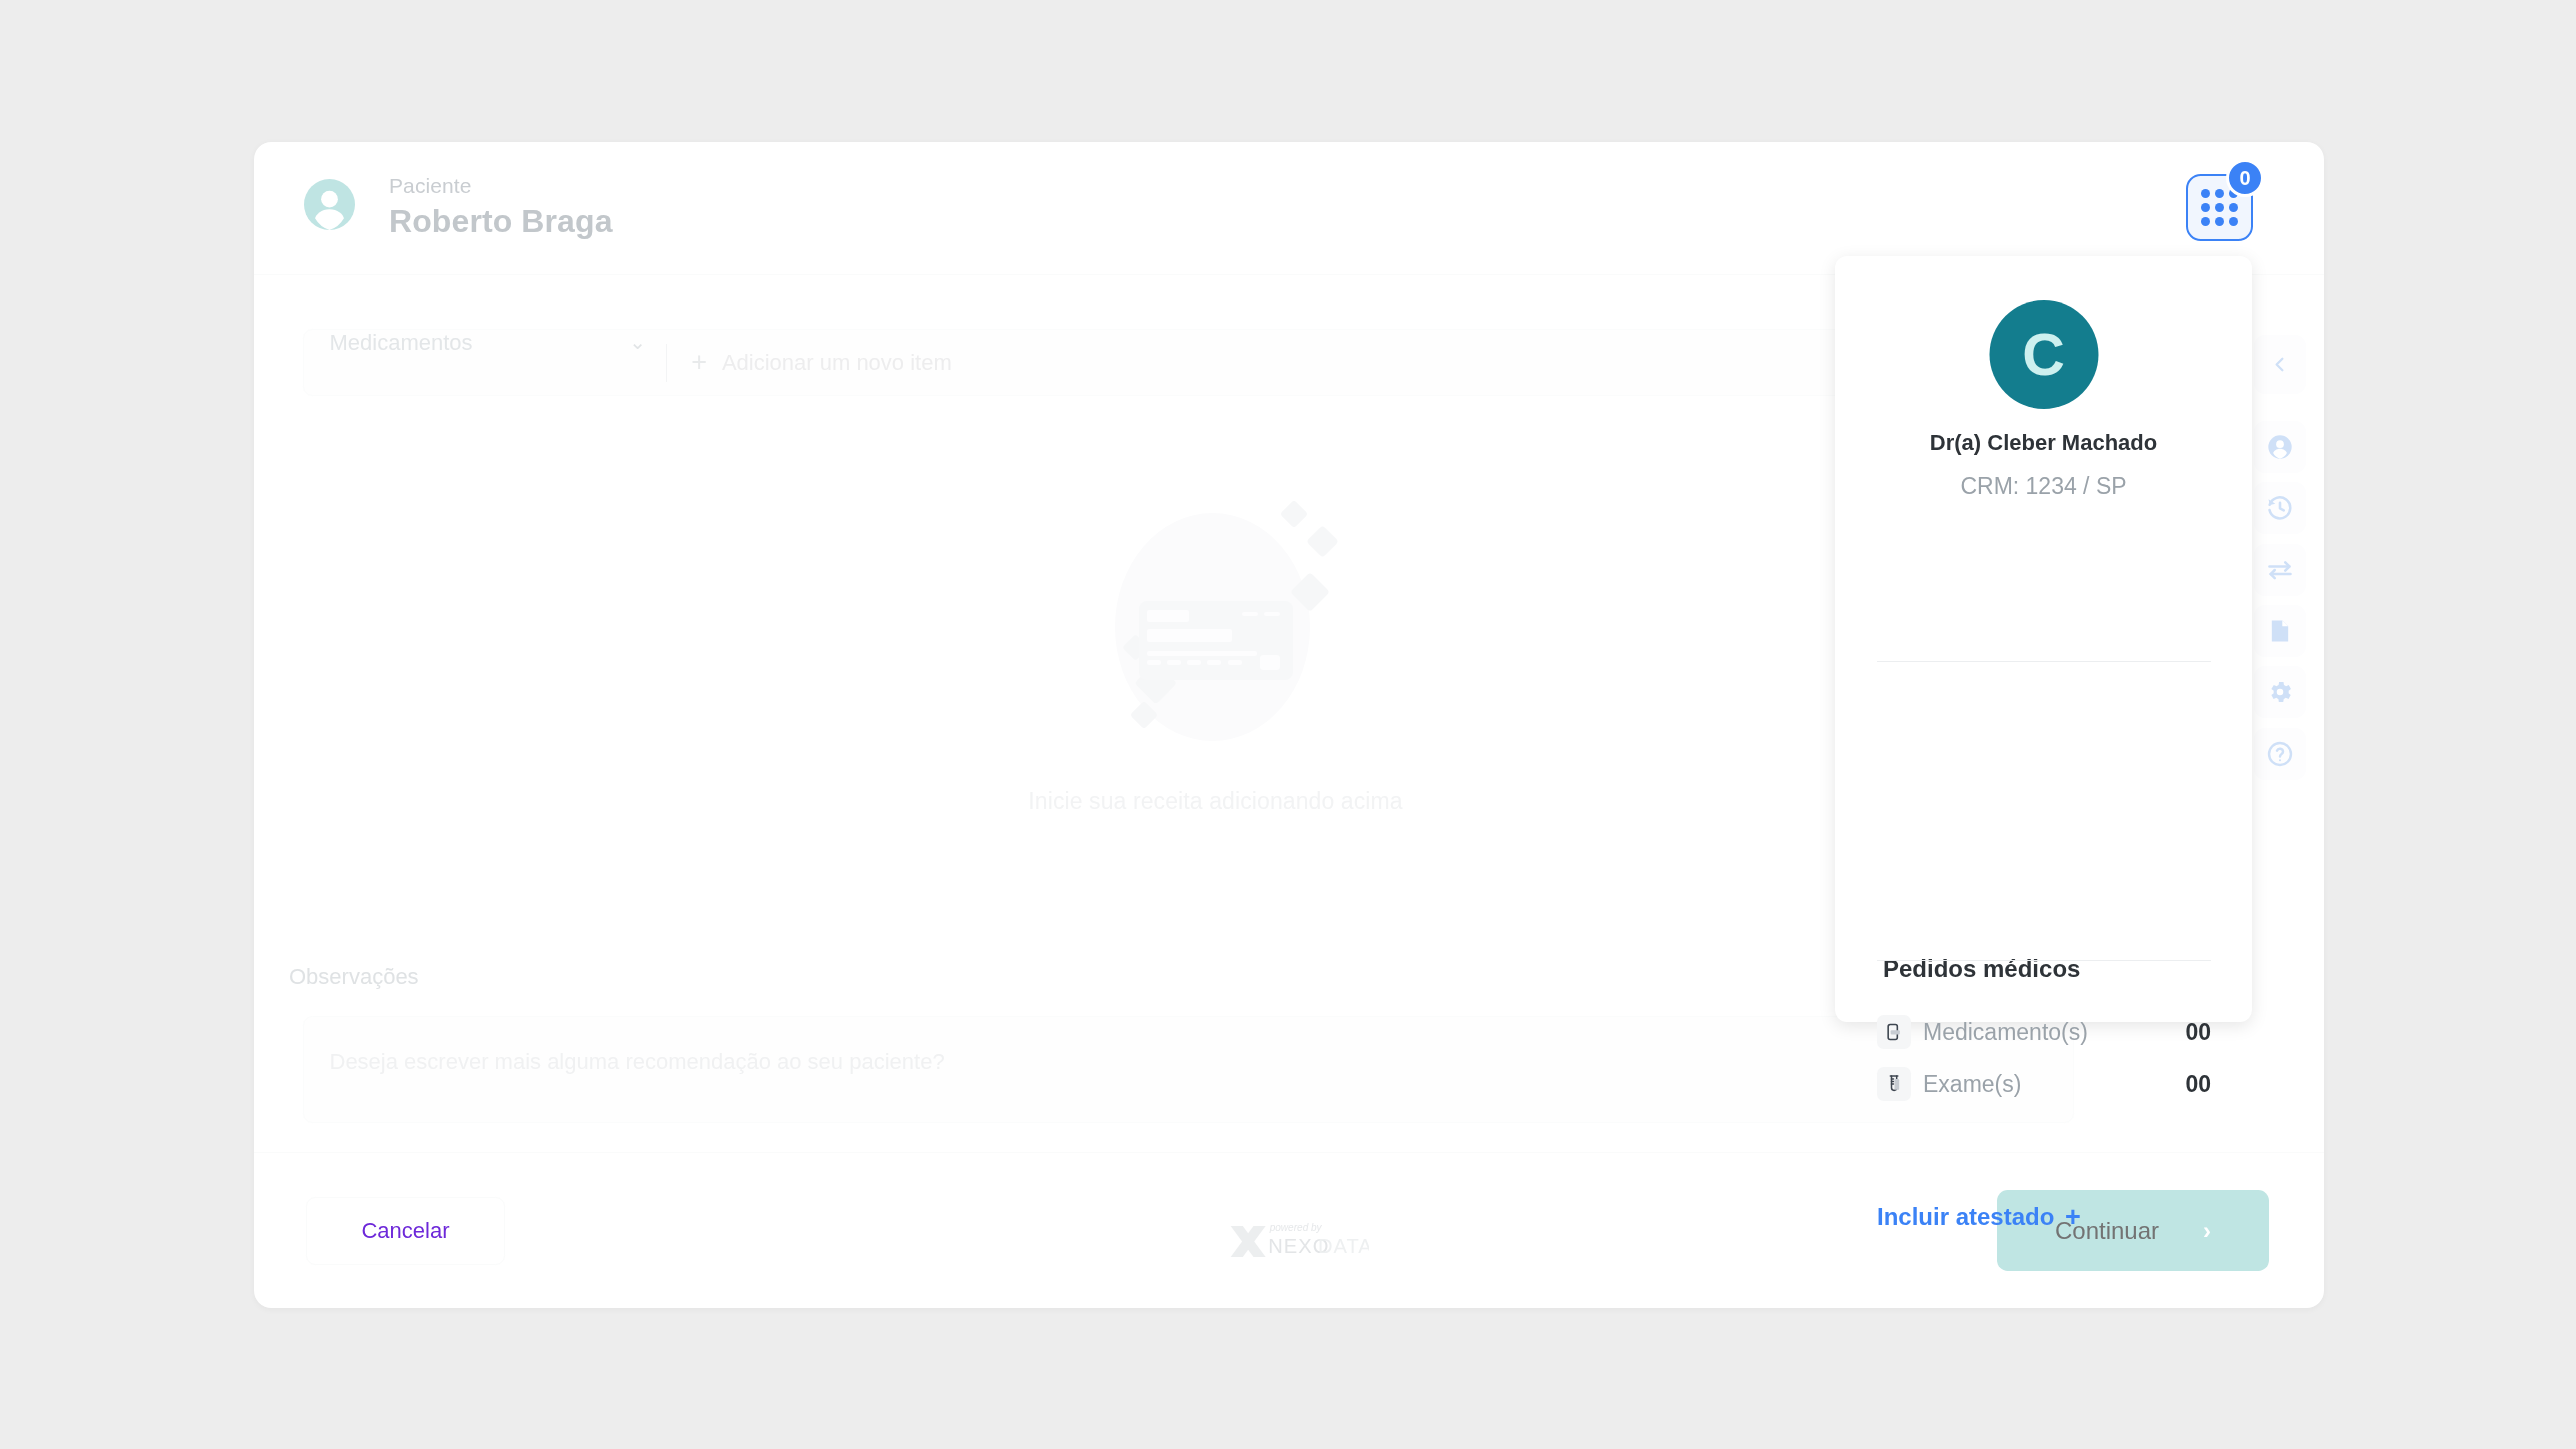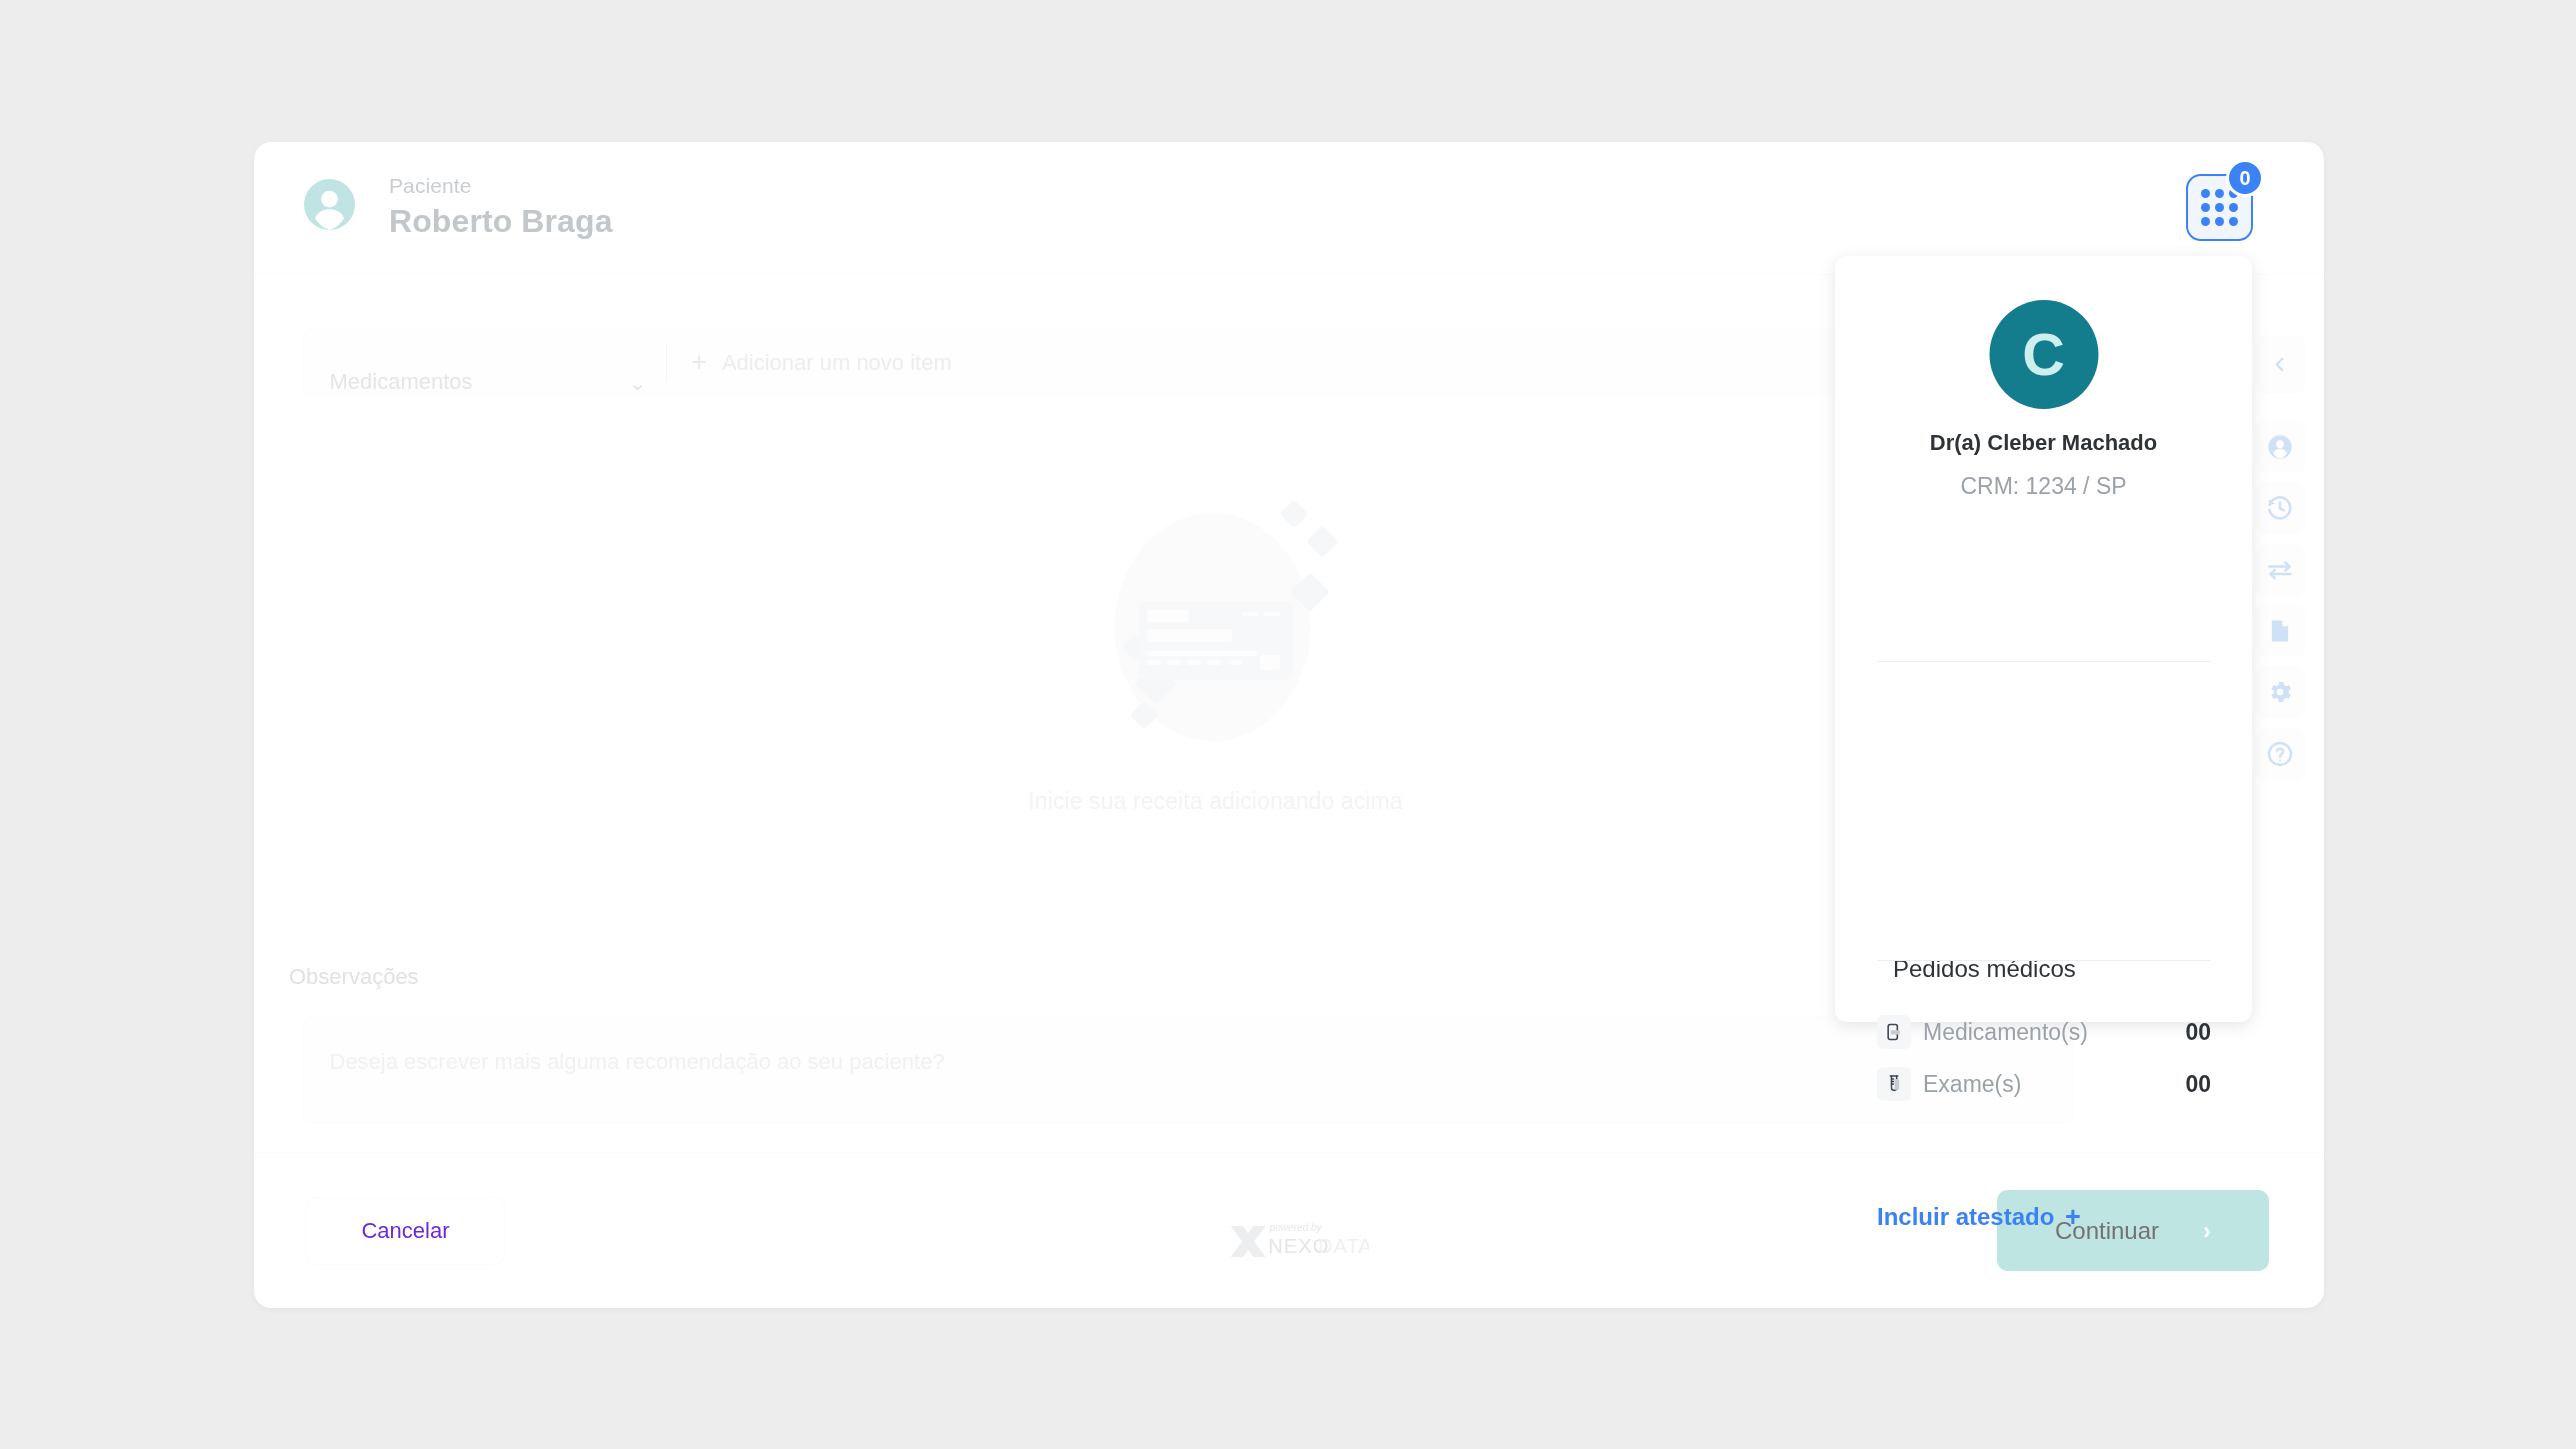--- a/index.html
+++ b/index.html
@@ -72,21 +72,21 @@
   
   .selector-row {
     position: absolute; left: 303px; top: 329px;
     width: 1825px; height: 67px;
     border: 1.3px solid #fbfcfc;
     border-radius: 9.4px;
     display: flex; align-items: center;
     background: #fefefe;
   }
   .sel-type {
-    display: flex; align-items: flex-end;
+    display: flex; align-items: flex-start;
     width: 362px; padding-left: 25.5px;
     font-size: 22px; color: #e3e6e8;
     cursor: pointer; height: 100%;
   }
   .sel-type .chev { margin-left: auto; margin-right: 20px; font-size: 20px; color: #e1e4e6; }
   .sel-divider { width: 1.3px; height: 38px; background: #f3f4f5; }
   .sel-add {
     display: flex; align-items: center; gap: 14.8px;
     padding-left: 24px; font-size: 22px; color: #ededee;
     cursor: pointer; height: 100%;
@@ -221,22 +221,22 @@
     font-size: 28px; font-weight: bold; color: #0f7d88;
     letter-spacing: 0.7px; line-height: 1.15; margin-top: 1.3px;
   }
   .pop-rule {
     position: absolute; left: 42px; width: 334px; height: 1.3px;
     background: #eceef0;
   }
   .pop-rule.top { top: 405px; }
   .pop-rule.bottom { top: 704px; }
   .pop-section-title {
-    position: absolute; left: 58px; top: 699px;
-    font-size: 24px; font-weight: normal; color: #2e3338;
+    position: absolute; left: 48px; top: 699px;
+    font-size: 24px; font-weight: bold; color: #2e3338;
   }
   .order-list { position: absolute; left: 42px; top: 750px; width: 334px; }
   .order-row {
     display: flex; align-items: center; height: 52px;
   }
   .order-ico {
     width: 34px; height: 34px; border-radius: 6.7px;
     background: #f5f6f7;
     display: flex; align-items: center; justify-content: center;
     margin-right: 12px; flex: 0 0 auto;

